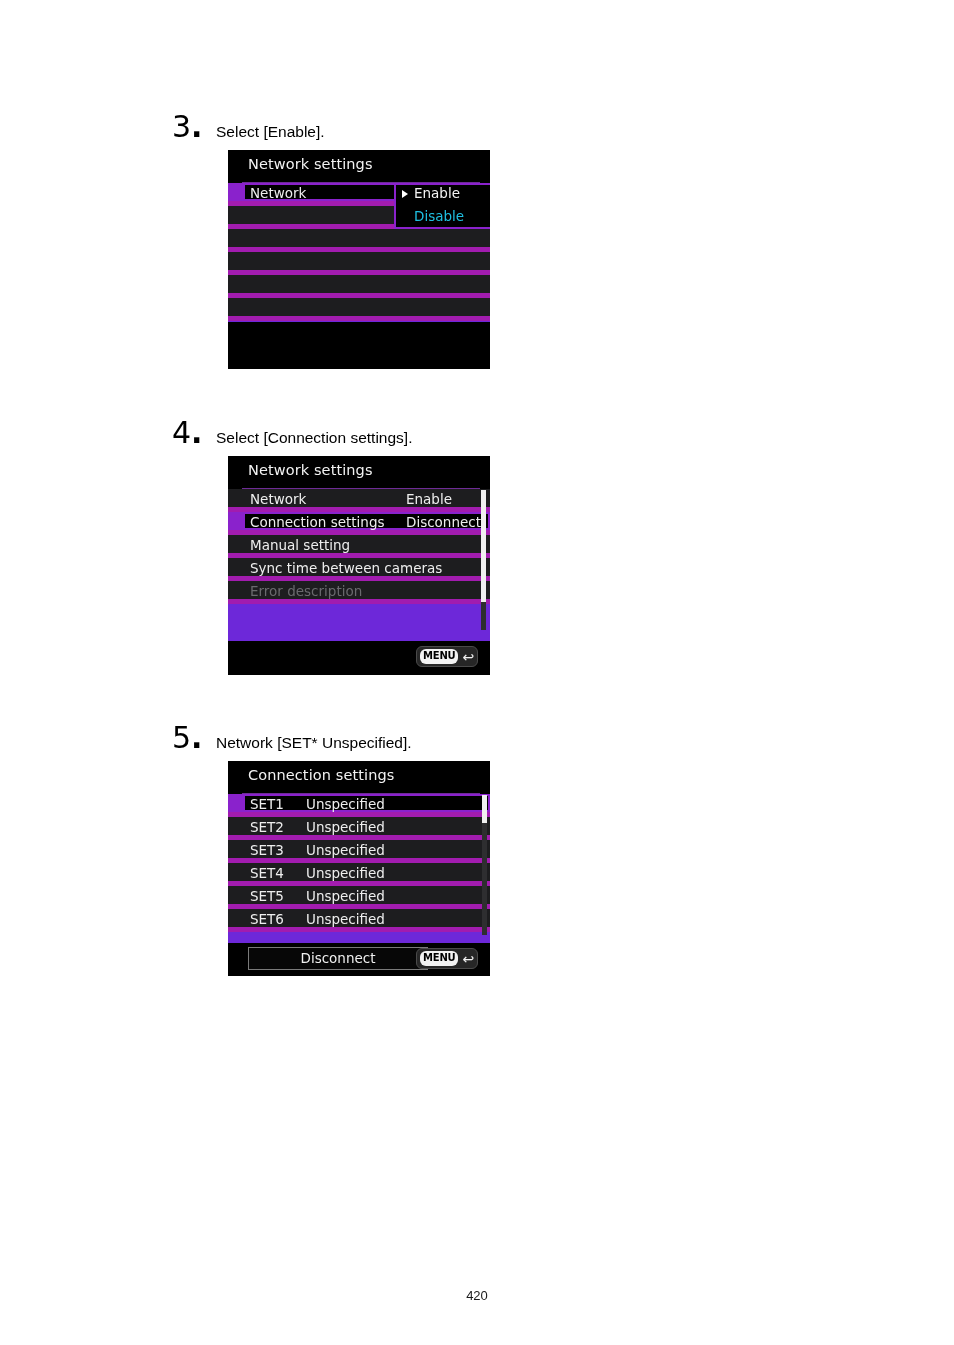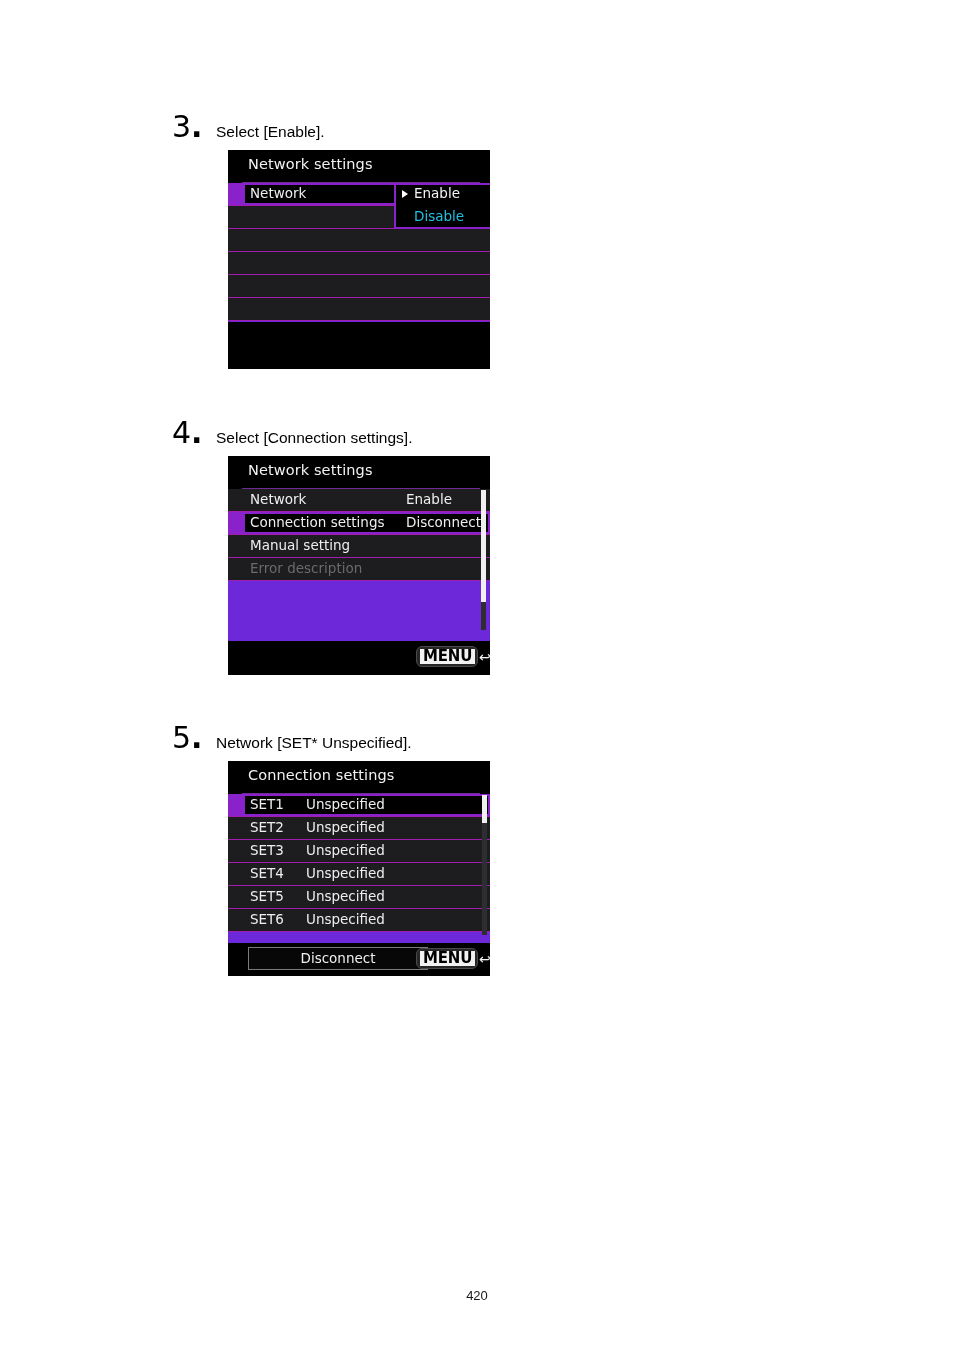--- a/index.html
+++ b/index.html
@@ -77,21 +77,21 @@
     background: #6e2b96;
   }
 
   .rows {
     position: relative;
   }
   .row {
     position: relative;
     height: 23px;
     box-sizing: border-box;
-    border-bottom: 1px solid #a21caf;
+    border-bottom: 5px solid #a21caf;
     background: #1d1d1f;
   }
   .row.blank { background: #1d1d1f; }
   .row .lbl {
     position: absolute;
     left: 22px;
     top: 2px;
     font-size: 13.5px;
     color: #eeeeee;
     font-family: "DejaVu Sans", sans-serif;
@@ -190,26 +190,27 @@
     border: 1px solid #4a4a4a;
     display: flex;
     align-items: center;
     justify-content: flex-start;
     padding-left: 3px;
     box-sizing: border-box;
   }
   .menu-btn .mtext {
     background: #f2f2f2;
     color: #000000;
-    font-size: 15px;
+    font-size: 10px;
     font-weight: bold;
     font-family: "DejaVu Sans", sans-serif;
     padding: 0px 3px 1px 3px;
     line-height: 14px;
     letter-spacing: -0.2px;
+    border-radius: 6px;
   }
   .menu-btn .marrow {
     color: #f2f2f2;
     font-size: 14px;
     margin-left: 4px;
     line-height: 14px;
     font-family: "DejaVu Sans", sans-serif;
   }
   .disc-btn {
     position: absolute;
@@ -318,20 +319,23 @@
     <div class="row sel">
       <div class="selbar"></div>
       <div class="selbox"></div>
       <div class="lbl">Connection settings</div>
       <div class="val" style="left:178px;">Disconnect</div>
     </div>
 
     <div class="row">
       <div class="lbl">Manual setting</div>
     </div>
+    <div class="row">
+      <div class="lbl">Sync time between cameras</div>
+    </div>
     <div class="row disabled">
       <div class="lbl">Error description</div>
     </div>
   </div>
 
   <div class="sbar-track" style="right:4px; top:34px; height:140px;">
     <div class="sbar-thumb" style="top:0px; height:112px;"></div>
   </div>
 
   <div class="scr-footer">

